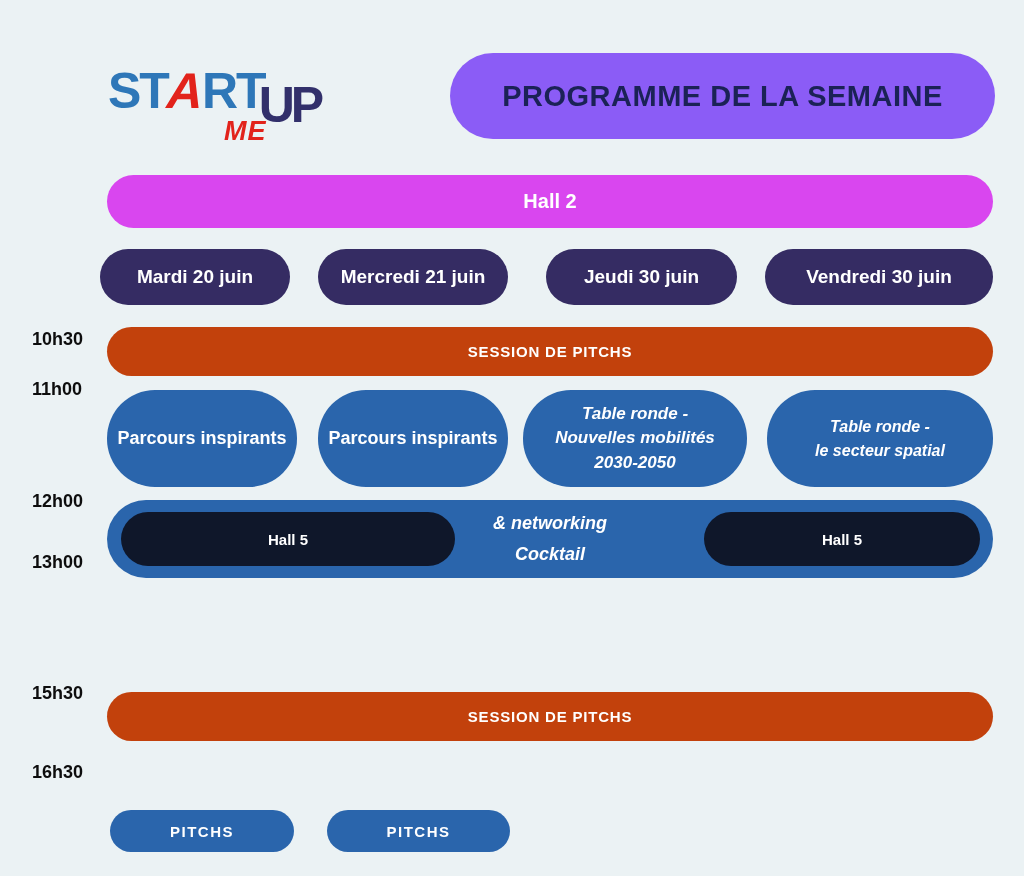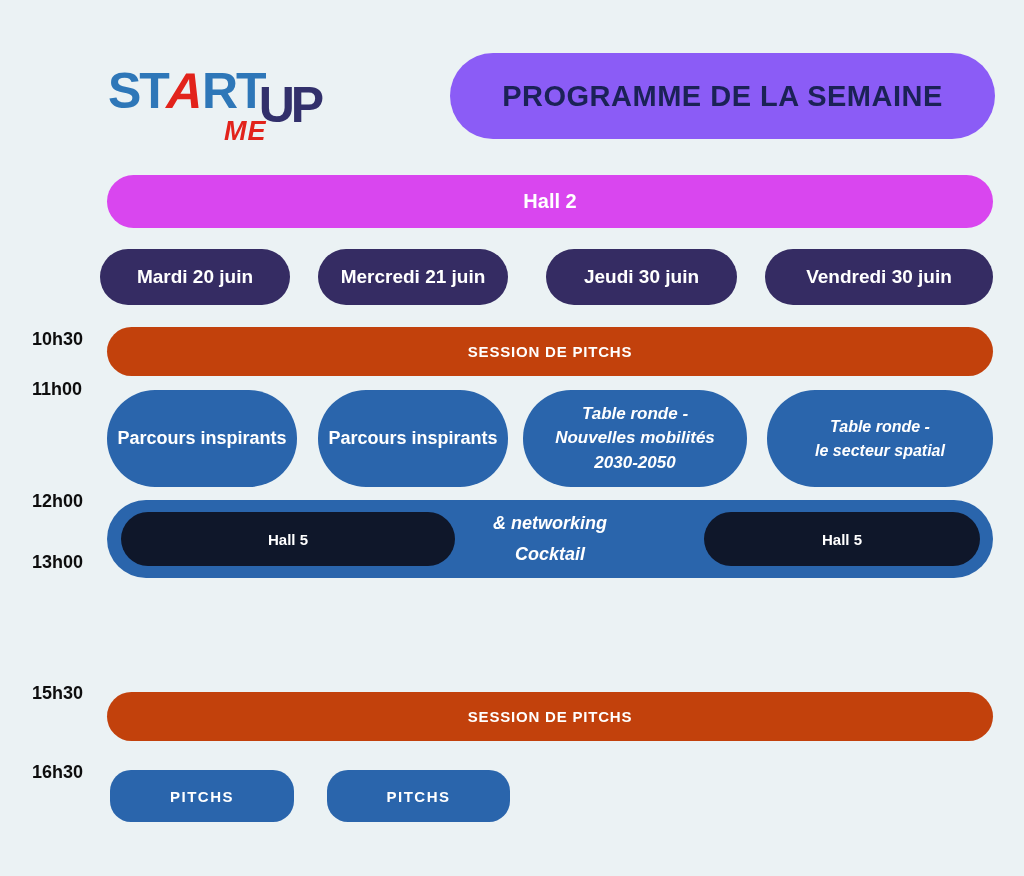--- a/index.html
+++ b/index.html
@@ -102,21 +102,21 @@
   .hall5-left  { left: 121px; width: 334px; }
   .hall5-right { left: 704px; width: 276px; }
   .cocktail-text {
     position: absolute; left: 430px; top: 508px; width: 240px;
     color: #ffffff; text-align: center;
     font-size: 18px; font-style: italic; font-weight: 600; line-height: 1.7;
   }
   .cocktail-text .line { display: block; }
 
   .pitchs-pill {
-    top: 770px; height: 52px;
+    top: 810px; height: 42px;
     background: #2a65ac; border-radius: 21px;
     font-size: 15px; font-weight: bold; letter-spacing: 1.5px;
   }
   .pitchs-0 { left: 110px; width: 184px; }
   .pitchs-1 { left: 327px; width: 183px; }
 
   .time-label {
     position: absolute; left: 32px;
     color: #0d0d0d; font-size: 18px; font-weight: bold;
   }

